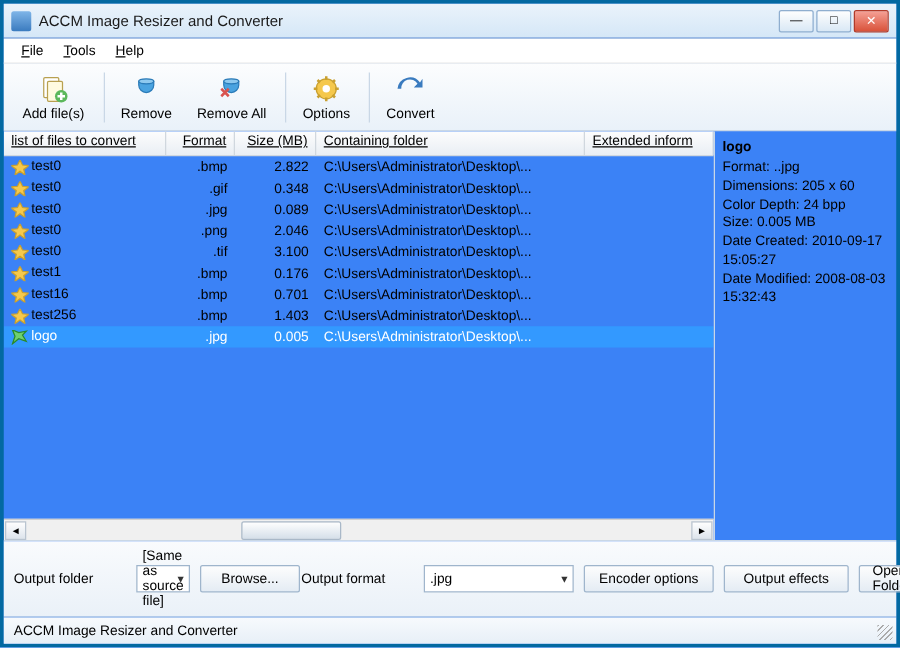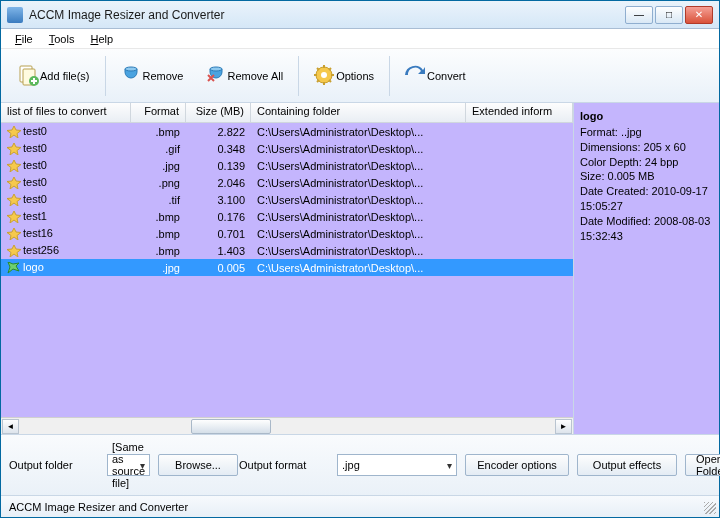--- a/index.html
+++ b/index.html
@@ -1,34 +1,34 @@
 <!DOCTYPE html>
 <html><head>
 <meta charset="utf-8">
 <style>
 * { box-sizing: border-box; margin: 0; padding: 0; }
 body { font-family: "Segoe UI", Tahoma, sans-serif; font-size: 11px; background: #fff; overflow: hidden; }
-.window { width: 720px; height: 518px; border: 1px solid #0369a1; background: #c4b5fd; display: flex; flex-direction: column; }
+.window { width: 720px; height: 518px; border: 3px solid #0369a1; background: #3b82f6; display: flex; flex-direction: column; }
 .titlebar { height: 28px; background: linear-gradient(#eaf3fb,#d5e7f7); border-bottom: 1px solid #a9bdd4; display: flex; align-items: center; padding: 0 6px; }
 .titlebar-icon { width: 16px; height: 16px; background: linear-gradient(#7fb5e8,#3a7bbf); border-radius: 2px; margin-right: 6px; }
 .titlebar-title { flex: 1; font-size: 12px; color: #1a1a1a; }
 .win-btns { display: flex; gap: 2px; }
 .win-btn { width: 28px; height: 18px; border: 1px solid #8faecf; border-radius: 2px; background: linear-gradient(#fefefe,#d9e8f5); display: flex; align-items: center; justify-content: center; font-size: 10px; cursor: pointer; }
 .win-btn.close { background: linear-gradient(#f5a095,#d9523a); border-color: #b13a29; color: #fff; }
 .menubar { height: 20px; background: #fff; border-bottom: 1px solid #e8e8e8; display: flex; align-items: center; padding: 0 6px; gap: 0; }
 .menu-item { padding: 2px 8px; cursor: pointer; }
 .menu-item span { text-decoration: underline; }
 .toolbar { height: 54px; background: linear-gradient(#fcfdfe,#e9f1f9); border-bottom: 1px solid #c9d7e6; display: flex; align-items: center; padding: 2px 6px; }
-.tool-btn { display: flex; flex-direction: row; align-items: center; justify-content: center; padding: 2px 8px; margin-right: 2px; cursor: pointer; border: 1px solid transparent; border-radius: 3px; min-width: 52px; }
+.tool-btn { display: flex; flex-direction: column; align-items: center; justify-content: center; padding: 2px 8px; margin-right: 2px; cursor: pointer; border: 1px solid transparent; border-radius: 3px; min-width: 52px; }
 .tool-icon { width: 24px; height: 24px; margin-bottom: 2px; display: flex; align-items: center; justify-content: center; }
 .tool-sep { width: 1px; height: 40px; background: #c9d7e6; margin: 0 4px; }
 .content { flex: 1; display: flex; border-bottom: 1px solid #c9d7e6; overflow: hidden; }
 .left { flex: 1; display: flex; flex-direction: column; overflow: hidden; }
 .file-table { flex: 1; overflow: hidden; display: flex; flex-direction: column; }
-.table-header { display: flex; background: linear-gradient(#fdfdfd,#e9eef4); border-bottom: 1px solid #d0d7de; height: 20px; }
+.table-header { display: flex; background: linear-gradient(#fdfdfd,#e9eef4); border-bottom: 1px solid #d0d7de; height: 20px; text-decoration: underline; }
 .th { padding: 2px 6px; border-right: 1px solid #d0d7de; text-align: left; overflow: hidden; white-space: nowrap; cursor: pointer; }
 .table-body { flex: 1; overflow: hidden; }
 .tr { display: flex; height: 17px; align-items: center; cursor: pointer; }
 .tr.selected { background: #3399ff; color: #fff; }
 .td { padding: 1px 6px; overflow: hidden; white-space: nowrap; text-overflow: ellipsis; }
 .file-ico { width: 14px; height: 12px; display: inline-block; vertical-align: middle; margin-right: 2px; }
 .col-file { width: 130px; }
 .col-fmt { width: 55px; text-align: right; }
 .col-size { width: 65px; text-align: right; }
 .col-folder { width: 215px; }
@@ -161,21 +161,21 @@
               <div class="td col-fmt">.gif</div>
               <div class="td col-size">0.348</div>
               <div class="td col-folder">C:\Users\Administrator\Desktop\...</div>
               <div class="td col-ext"></div>
             </div>
             <div class="tr">
               <div class="td col-file"><span class="file-ico"><svg width="14" height="12" viewBox="0 0 14 12">
                     <path d="M7 0l2 4 5 .5-4 3 1 4.5L7 9l-4 3 1-4.5L0 4.5 5 4z" fill="#f6c94c" stroke="#c9a030"></path>
                   </svg></span>test0</div>
               <div class="td col-fmt">.jpg</div>
-              <div class="td col-size">0.139</div>
+              <div class="td col-size">0.089</div>
               <div class="td col-folder">C:\Users\Administrator\Desktop\...</div>
               <div class="td col-ext"></div>
             </div>
             <div class="tr">
               <div class="td col-file"><span class="file-ico"><svg width="14" height="12" viewBox="0 0 14 12">
                     <path d="M7 0l2 4 5 .5-4 3 1 4.5L7 9l-4 3 1-4.5L0 4.5 5 4z" fill="#f6c94c" stroke="#c9a030"></path>
                   </svg></span>test0</div>
               <div class="td col-fmt">.png</div>
               <div class="td col-size">2.046</div>
               <div class="td col-folder">C:\Users\Administrator\Desktop\...</div>

